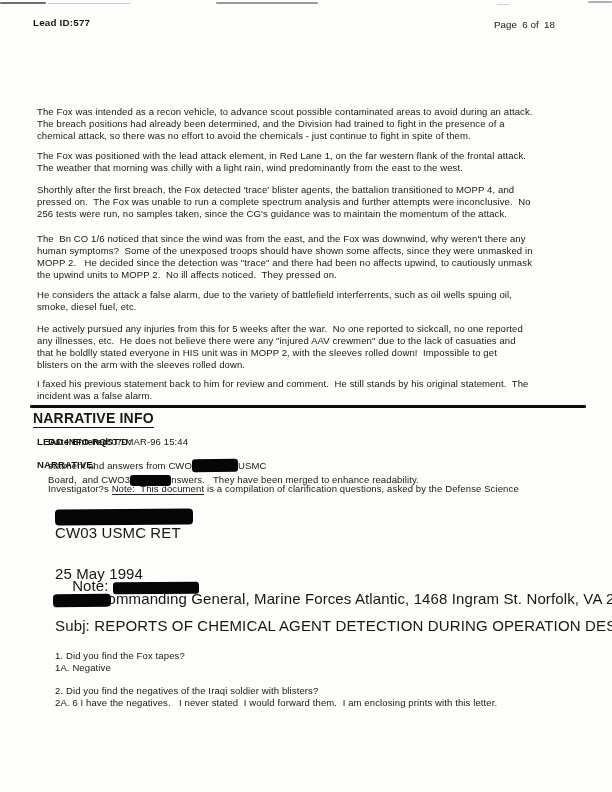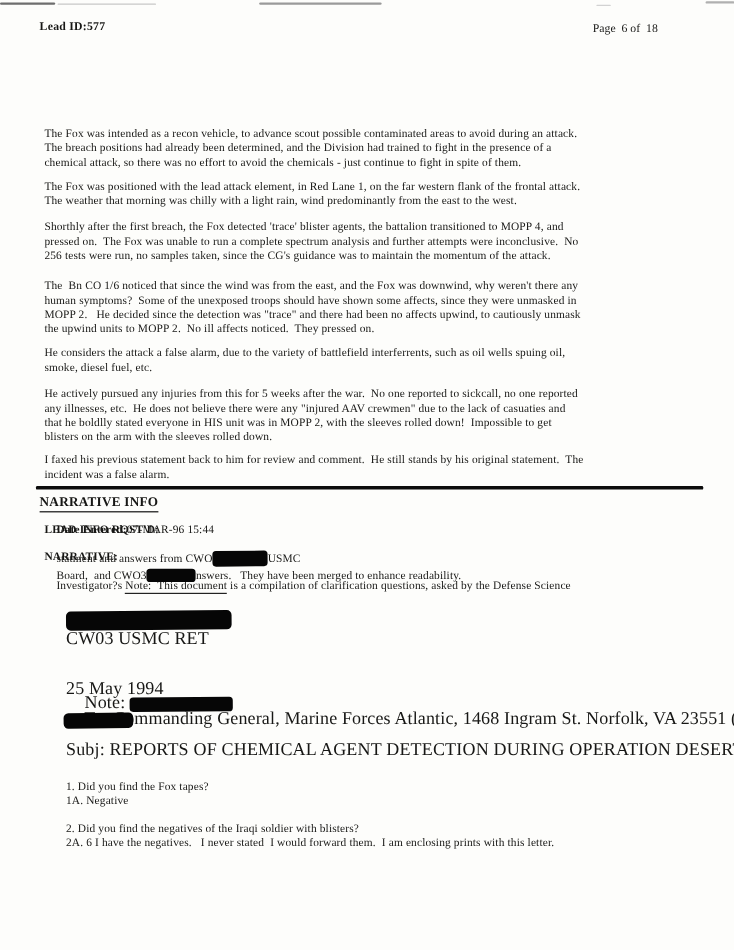--- a/index.html
+++ b/index.html
@@ -1,39 +1,39 @@
 <!DOCTYPE html>
 <html><head>
 <meta charset="utf-8">
 <style>
   html,body{margin:0;padding:0;background:#e9e9e9;}
   .page{
     position:relative;
     width:612px;height:792px;
     margin:0 auto;
     background:#fdfdfb;
-    font-family:Liberation Serif, serif;
+    font-family:Liberation Sans, sans-serif;
     color:#171715;
     overflow:hidden;
   }
   .abs{position:absolute;}
   .scanline{position:absolute;border-radius:1px;}
   .hdr{font-size:9.8px;}
   .hdr-left{font-weight:600;letter-spacing:0.2px;}
   .hdr-right{white-space:pre;}
   .para{
     font-size:9.5px;line-height:12.1px;letter-spacing:0.12px;
     white-space:pre-wrap;width:560px;
   }
   .rule{
     position:absolute;left:30px;top:405px;width:556px;height:2.6px;
     background:#0c0c0c;border-radius:1px;
   }
   .section-heading{
-    font-size:11px;font-weight:bold;letter-spacing:0.2px;
+    font-size:14px;font-weight:bold;letter-spacing:0.2px;
     border-bottom:1.1px solid #111;display:inline-block;padding-bottom:0.5px;
   }
   .field-line{font-size:9.5px;line-height:12.1px;letter-spacing:0.12px;white-space:pre;}
   .lbl{font-weight:bold;}
   .note-underline{border-bottom:0.9px solid #222;}
   .redact{
     display:inline-block;background:#060606;border-radius:3px;
     vertical-align:-3px;
   }
   .redact-block{position:absolute;background:#060606;border-radius:4px;}

